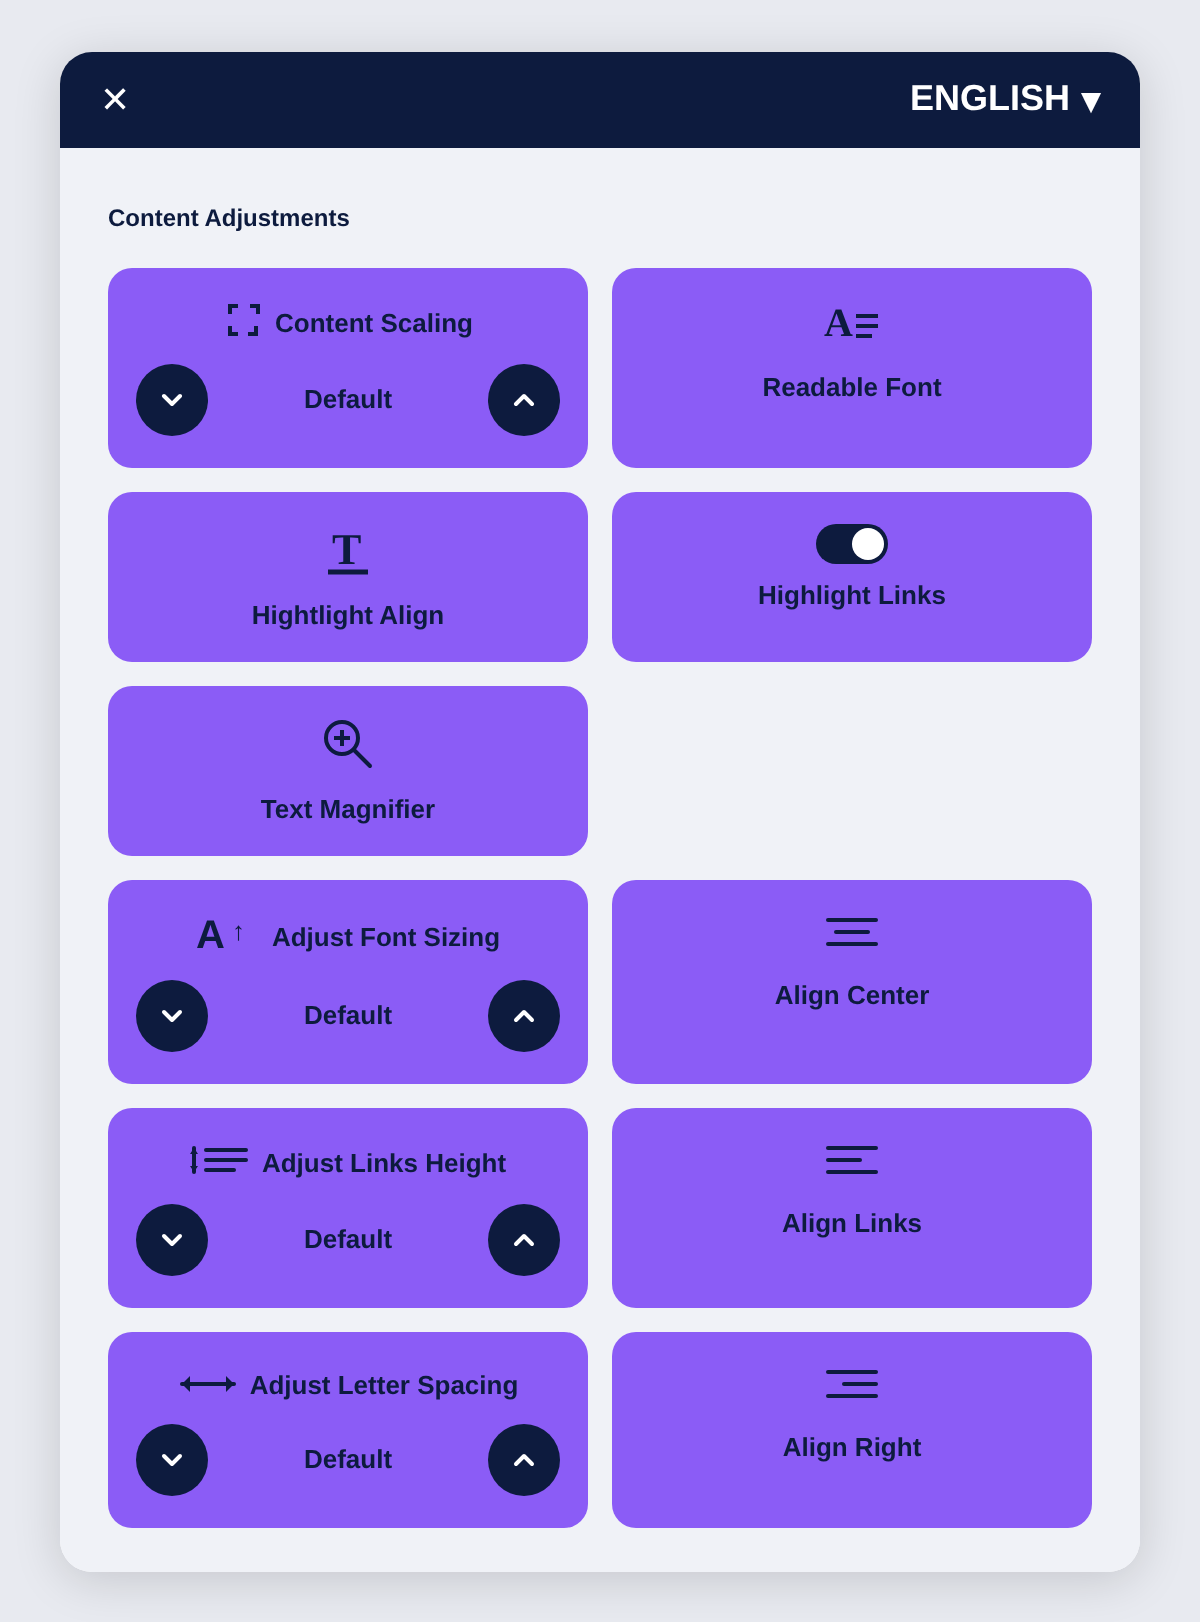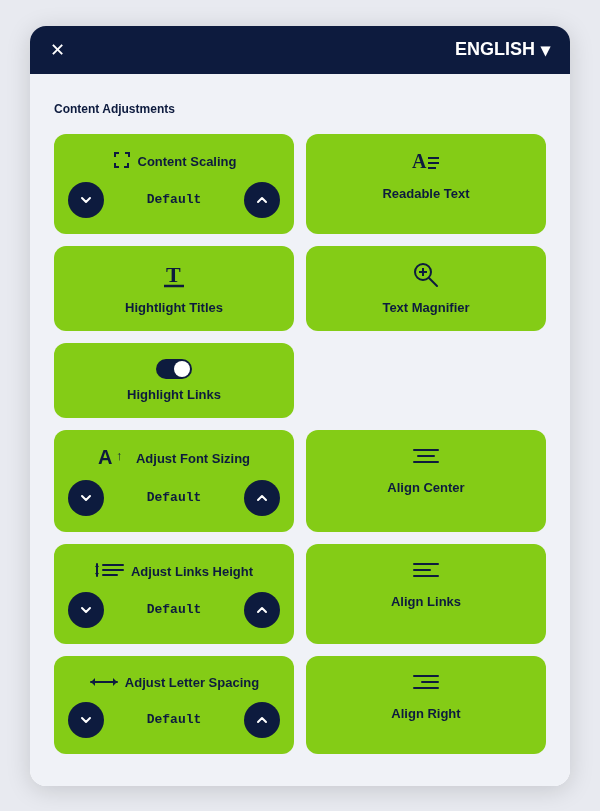--- a/index.html
+++ b/index.html
@@ -60,21 +60,21 @@
       font-weight: 700;
       color: #0d1b3e;
       margin-bottom: 18px;
     }
     .grid {
       display: grid;
       grid-template-columns: 1fr 1fr;
       gap: 12px;
     }
     .card {
-      background: #84cc16;
+      background: #8b5cf6;
       border-radius: 12px;
       padding: 16px 14px;
       display: flex;
       flex-direction: column;
       align-items: center;
       gap: 8px;
       cursor: pointer;
     }
     .card-icon {
       font-size: 22px;
@@ -106,21 +106,20 @@
       display: flex;
       align-items: center;
       justify-content: center;
     }
     .stepper-value {
       font-size: 13px;
       font-weight: 700;
       color: #0d1b3e;
       flex: 1;
       text-align: center;
-      font-family: Liberation Mono, monospace;
     }
     .card-header {
       display: flex;
       align-items: center;
       gap: 6px;
       width: 100%;
       justify-content: center;
     }
     .toggle-wrap {
       display: flex;
@@ -189,52 +188,52 @@
 
       <div class="card">
         <div class="card-icon">
           <svg width="28" height="24" viewBox="0 0 28 24" fill="none" xmlns="http://www.w3.org/2000/svg">
             <text x="0" y="18" font-size="20" font-weight="700" fill="#0d1b3e" font-family="serif">A</text>
             <line x1="16" y1="8" x2="27" y2="8" stroke="#0d1b3e" stroke-width="2"></line>
             <line x1="16" y1="13" x2="27" y2="13" stroke="#0d1b3e" stroke-width="2"></line>
             <line x1="16" y1="18" x2="24" y2="18" stroke="#0d1b3e" stroke-width="2"></line>
           </svg>
         </div>
-        <span class="card-label">Readable Text</span>
+        <span class="card-label">Readable Font</span>
       </div>
 
       <div class="card">
         <div class="card-icon">
           <svg width="24" height="26" viewBox="0 0 24 26" fill="none" xmlns="http://www.w3.org/2000/svg">
             <text x="4" y="20" font-size="22" font-weight="700" fill="#0d1b3e" font-family="serif">T</text>
             <line x1="2" y1="24" x2="22" y2="24" stroke="#0d1b3e" stroke-width="2.5"></line>
           </svg>
         </div>
-        <span class="card-label">Hightlight Titles</span>
+        <span class="card-label">Hightlight Align</span>
+      </div>
+
+      <div class="card">
+        <div class="toggle-wrap">
+          <div class="toggle">
+            <div class="toggle-knob"></div>
+          </div>
+        </div>
+        <span class="card-label">Highlight Links</span>
       </div>
 
       <div class="card">
         <div class="card-icon">
           <svg width="26" height="26" viewBox="0 0 26 26" fill="none" xmlns="http://www.w3.org/2000/svg">
             <circle cx="10" cy="10" r="8" stroke="#0d1b3e" stroke-width="2"></circle>
             <line x1="16" y1="16" x2="24" y2="24" stroke="#0d1b3e" stroke-width="2" stroke-linecap="round"></line>
             <line x1="6" y1="10" x2="14" y2="10" stroke="#0d1b3e" stroke-width="2"></line>
             <line x1="10" y1="6" x2="10" y2="14" stroke="#0d1b3e" stroke-width="2"></line>
           </svg>
         </div>
         <span class="card-label">Text Magnifier</span>
-      </div>
-
-      <div class="card">
-        <div class="toggle-wrap">
-          <div class="toggle">
-            <div class="toggle-knob"></div>
-          </div>
-        </div>
-        <span class="card-label">Highlight Links</span>
       </div>
 
       <div class="card" style="grid-column:1/2;">
         <div class="card-header">
           <span class="card-icon">
             <svg width="32" height="22" viewBox="0 0 32 22" fill="none" xmlns="http://www.w3.org/2000/svg">
               <text x="0" y="18" font-size="20" font-weight="700" fill="#0d1b3e" font-family="sans-serif">A</text>
               <text x="18" y="14" font-size="13" font-weight="700" fill="#0d1b3e" font-family="sans-serif">↑</text>
             </svg>
           </span>

